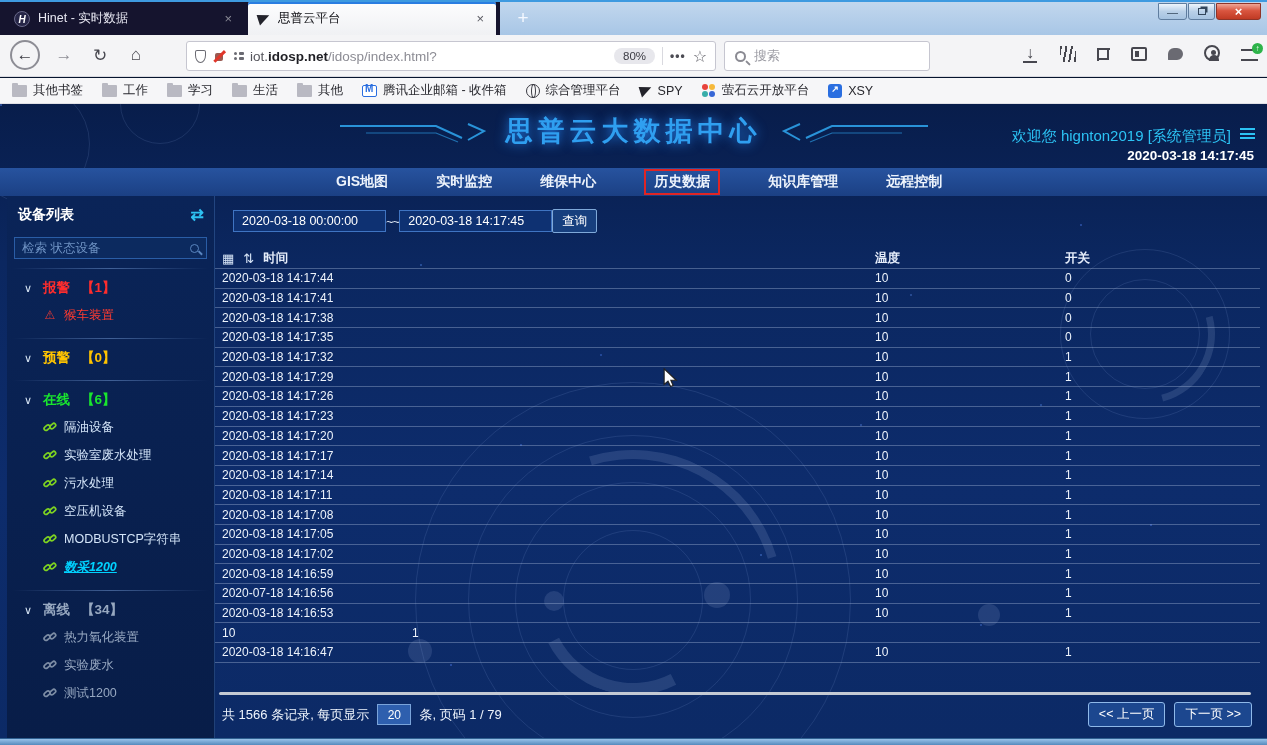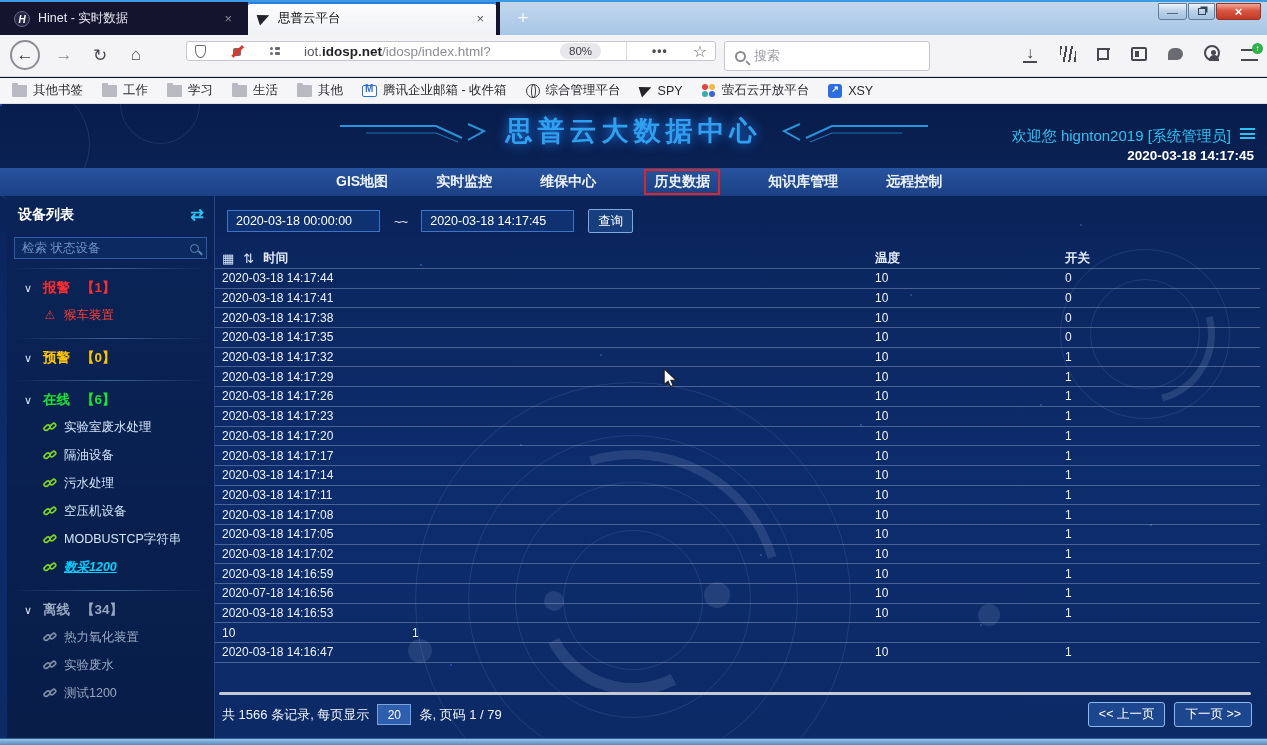--- a/index.html
+++ b/index.html
@@ -38,22 +38,22 @@
   .restore-glyph { width:8px; height:7px; border:1.5px solid #33465c; box-shadow:2px -2px 0 -0.5px #33465c; }
 
   
   .toolbar { position:absolute; top:35px; left:0; right:0; height:42px; background:#f4f4f6;
     border-bottom:1px solid #d9d9df; z-index:49; }
   .nav-btns { position:absolute; left:10px; top:5px; display:flex; align-items:center; gap:12px; }
   .circle-btn { width:30px; height:30px; border:2px solid #8d8d95; border-radius:50%;
     color:#3c3c44; font-size:17px; text-align:center; line-height:26px; }
   .flat-btn { color:#47474f; font-size:17px; width:24px; text-align:center; }
   .fwd { color:#8d8d95; }
-  .urlbar { position:absolute; left:186px; top:6px; width:530px; height:20px; background:#fff;
-    border:1px solid #c6c6d0; border-radius:3px; display:flex; align-items:center; padding:0 8px; gap:25px; }
+  .urlbar { position:absolute; left:186px; top:6px; width:530px; height:30px; background:#fff;
+    border:1px solid #c6c6d0; border-radius:3px; display:flex; align-items:center; padding:0 8px; gap:7px; }
   .shield-ic { width:11px; height:13px; border:1.5px solid #6a6a72; border-radius:2px 2px 50% 50%/2px 2px 60% 60%; }
   .blocked-ic { position:relative; width:13px; height:13px; }
   .blocked-ic::before { content:""; position:absolute; left:2px; top:3px; width:8px; height:8px;
     background:#9a5a52; border-radius:2px; }
   .blocked-ic::after { content:""; position:absolute; left:-1px; top:5.5px; width:15px; height:2.5px;
     background:#e0362a; transform:rotate(-45deg); }
   .perms-ic { width:10px; height:12px; display:grid; grid-template-columns:3px 3px; gap:2px; align-content:center; justify-content:center; }
   .perms-ic i { width:3px; height:3px; background:#6a6a72; border-radius:50%; }
   .perms-ic i.bar { border-radius:1px; width:5px; }
   .url-text { flex:1; font-size:13.5px; color:#8c8c94; white-space:nowrap; overflow:hidden; }
@@ -161,21 +161,21 @@
   .g-chevron { color:#d8e6f5; font-size:11px; font-weight:normal; }
   .dev-item { display:flex; align-items:center; gap:7px; padding:5.5px 0 5.5px 36px; font-size:12.5px; color:#d3e4f8; }
   .dev-item.offline { color:#96a7c0; }
   .dev-item.alarm { color:#ff3b30; }
   .dev-item.selected .dev-label { color:#00d2ff; font-style:italic; font-weight:bold; text-decoration:underline; }
   .dev-icon { width:14px; height:14px; flex:none; line-height:14px; text-align:center; }
   .ic-online { color:#7ed321; } .ic-offline { color:#7d8da5; } .ic-alarm { color:#ff3b30; font-size:12px; }
 
   
   .main { flex:1; position:relative; }
-  .filter-row { display:flex; align-items:center; gap:14px; margin:13px 0 0 12px; }
+  .filter-row { display:flex; align-items:center; margin:13px 0 0 18px; }
   .dt-input { width:153px; height:22px; background:#0e3172; border:1px solid #3f74c2; color:#fff;
     font-size:12.5px; display:flex; align-items:center; padding-left:8px; }
   .tilde { color:#dfe8f5; font-size:13px; letter-spacing:-1px; }
   .query-btn { height:24px; padding:0 9px; background:#173f7e; border:1px solid #7fa9d9; color:#fff;
     font-size:12.5px; border-radius:2px; display:flex; align-items:center; }
   .thead { display:flex; align-items:center; height:20px; margin:15px 0 0 7px; color:#e6eefb;
     font-size:12.5px; font-weight:bold; }
   .th-time { width:653px; display:flex; align-items:center; gap:9px; }
   .th-temp { width:190px; } .th-switch { flex:1; }
   .grid-ic, .sort-ic { font-size:13px; color:#d6e4f6; font-weight:normal; }
@@ -414,33 +414,33 @@
     <div class="g-items">
   <div class="dev-item online">
     <span class="dev-icon ic-online">
       <svg width="14" height="14" viewBox="0 0 14 14">
                       <g stroke="currentColor" fill="none" stroke-width="1.7">
         <rect x="0.8" y="5.8" width="6.4" height="3.8" rx="1.9" transform="rotate(-40 4 7.7)"></rect>
         <rect x="6.6" y="4.2" width="6.4" height="3.8" rx="1.9" transform="rotate(-40 9.8 6.1)"></rect>
       </g>
                     </svg>
     </span>
-    <span class="dev-label">实验室废水处理</span>
+    <span class="dev-label">隔油设备</span>
   </div>
 
   <div class="dev-item online">
     <span class="dev-icon ic-online">
       <svg width="14" height="14" viewBox="0 0 14 14">
                       <g stroke="currentColor" fill="none" stroke-width="1.7">
         <rect x="0.8" y="5.8" width="6.4" height="3.8" rx="1.9" transform="rotate(-40 4 7.7)"></rect>
         <rect x="6.6" y="4.2" width="6.4" height="3.8" rx="1.9" transform="rotate(-40 9.8 6.1)"></rect>
       </g>
                     </svg>
     </span>
-    <span class="dev-label">隔油设备</span>
+    <span class="dev-label">实验室废水处理</span>
   </div>
 
   <div class="dev-item online">
     <span class="dev-icon ic-online">
       <svg width="14" height="14" viewBox="0 0 14 14">
                       <g stroke="currentColor" fill="none" stroke-width="1.7">
         <rect x="0.8" y="5.8" width="6.4" height="3.8" rx="1.9" transform="rotate(-40 4 7.7)"></rect>
         <rect x="6.6" y="4.2" width="6.4" height="3.8" rx="1.9" transform="rotate(-40 9.8 6.1)"></rect>
       </g>
                     </svg>

